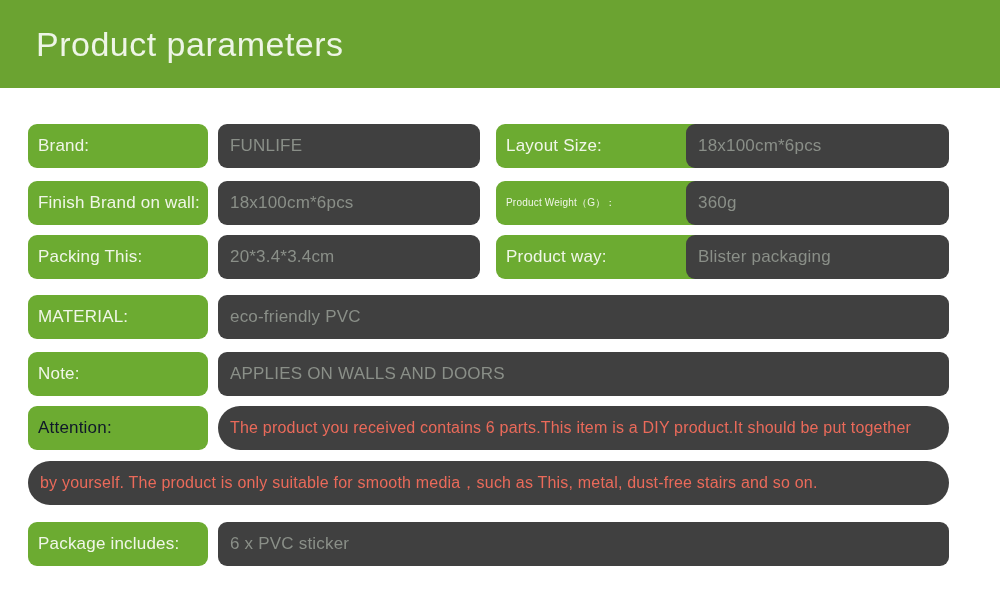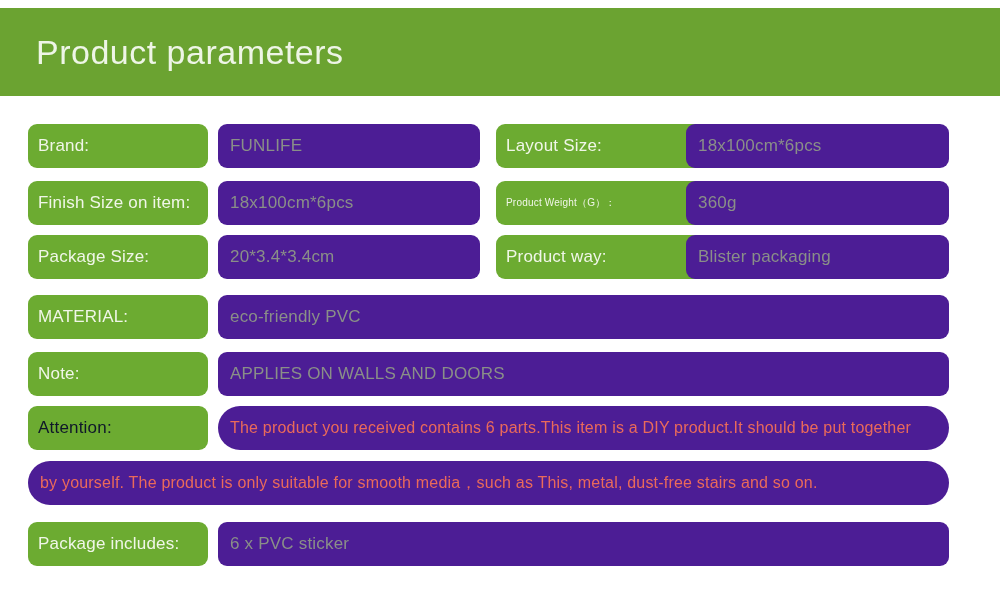--- a/index.html
+++ b/index.html
@@ -22,21 +22,20 @@
   }
 
   
   .header-banner {
     position: absolute;
     left: 0;
     top: 0;
     width: 1000px;
     height: 88px;
     background: #6ba331;
-    margin-top: 8px;
   }
   .header-title {
     position: absolute;
     left: 36px;
     top: 22px;
     font-size: 34px;
     line-height: 44px;
     font-weight: 300;
     letter-spacing: 0.5px;
     color: #eef5e6;
@@ -78,21 +77,21 @@
     letter-spacing: 0.2px;
     white-space: nowrap;
   }
   .label-pill.small-label {
     font-size: 10px;
   }
   .label-pill.attention-label {
     color: #0f172a;
   }
   .value-pill {
-    background: #4c1d95;
+    background: #404040;
     color: #8a8f88;
     height: 44px;
     padding: 0 12px;
     font-size: 17px;
     font-weight: 300;
     letter-spacing: 0.2px;
     white-space: nowrap;
   }
   .value-pill.attention-value {
     color: #ea6a5a;
@@ -132,28 +131,28 @@
   <div class="table-body">
 
     <div class="row r1">
       <div class="pill label-pill c-left-label">Brand:</div>
       <div class="pill value-pill c-left-value">FUNLIFE</div>
       <div class="pill label-pill c-right-label">Layout Size:</div>
       <div class="pill value-pill c-right-value">18x100cm*6pcs</div>
     </div>
 
     <div class="row r2">
-      <div class="pill label-pill c-left-label">Finish Size on item:</div>
+      <div class="pill label-pill c-left-label">Finish Brand on wall:</div>
       <div class="pill value-pill c-left-value">18x100cm*6pcs</div>
       <div class="pill label-pill small-label c-right-label">Product Weight（G）：</div>
       <div class="pill value-pill c-right-value">360g</div>
     </div>
 
     <div class="row r3">
-      <div class="pill label-pill c-left-label">Package Size:</div>
+      <div class="pill label-pill c-left-label">Packing This:</div>
       <div class="pill value-pill c-left-value">20*3.4*3.4cm</div>
       <div class="pill label-pill c-right-label">Product way:</div>
       <div class="pill value-pill c-right-value">Blister packaging</div>
     </div>
 
     <div class="row r4">
       <div class="pill label-pill c-left-label">MATERIAL:</div>
       <div class="pill value-pill c-full-value">eco-friendly PVC</div>
     </div>
 

